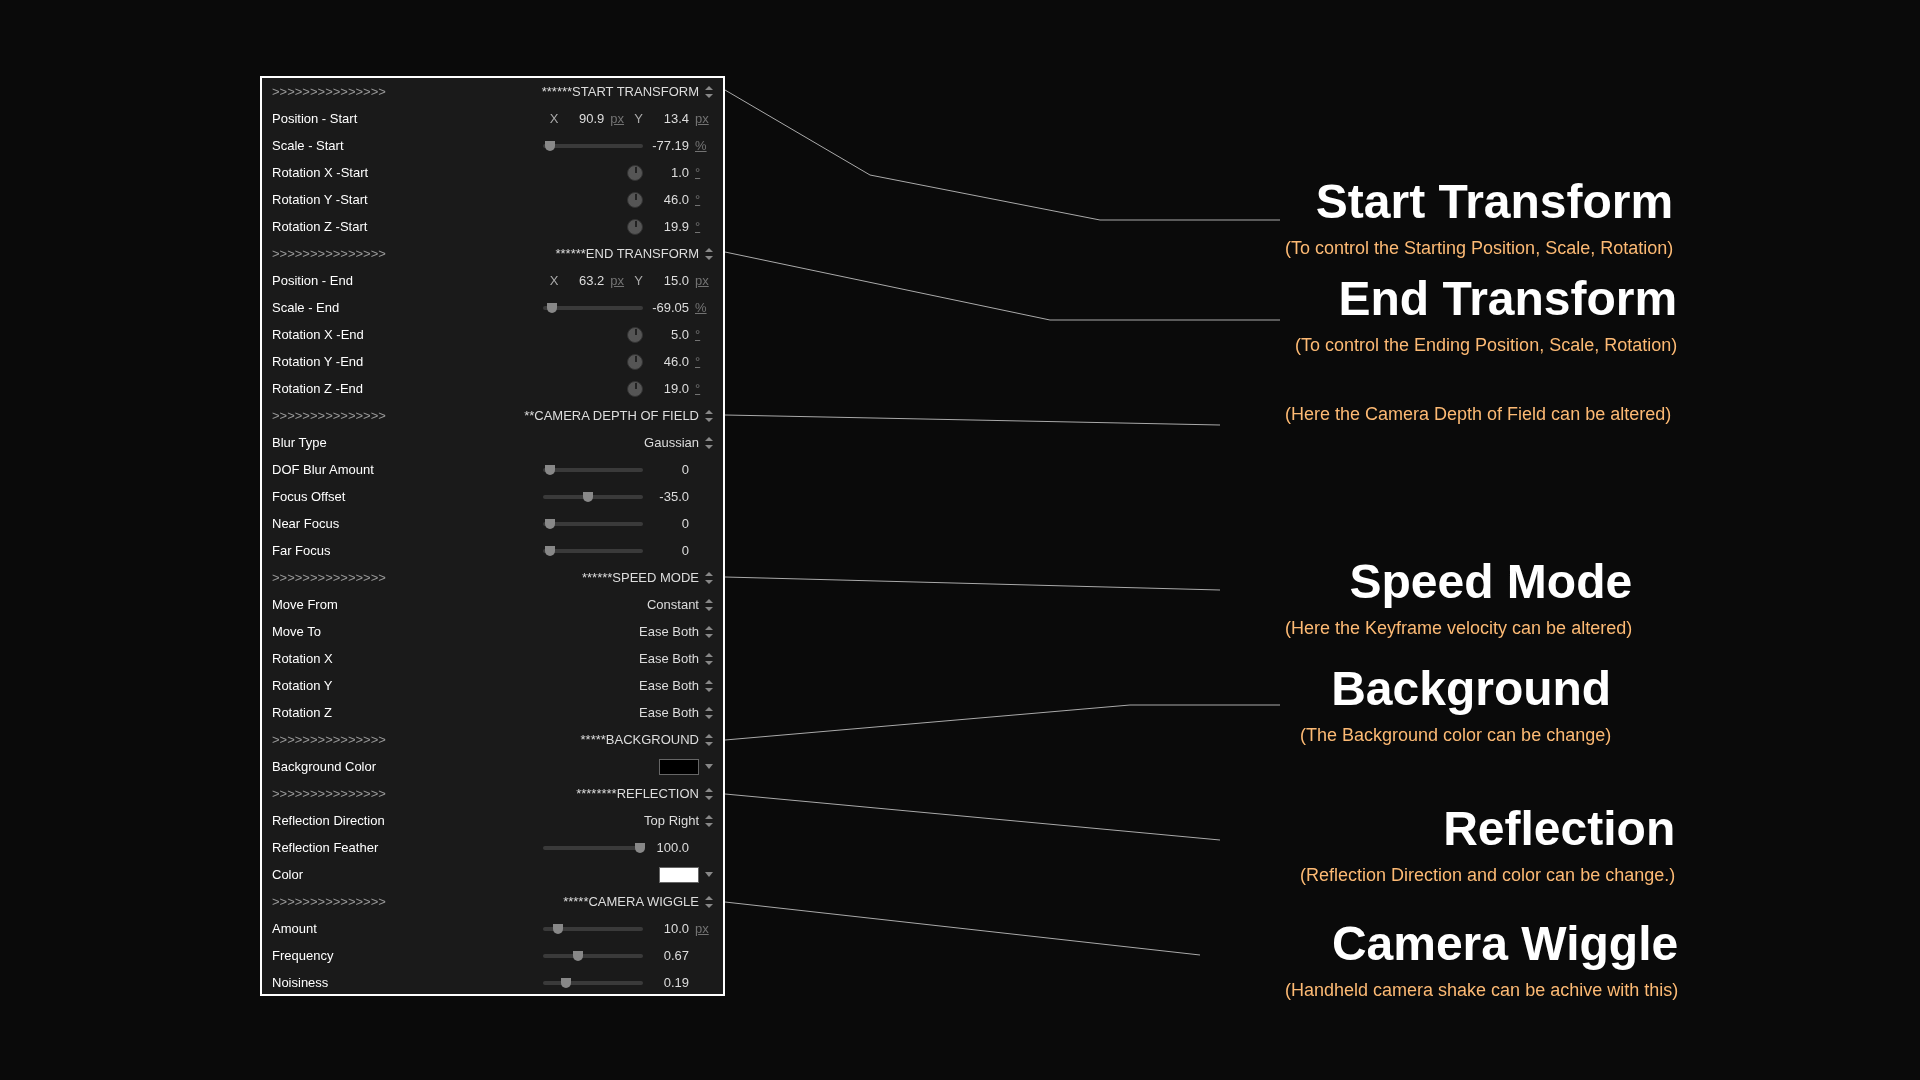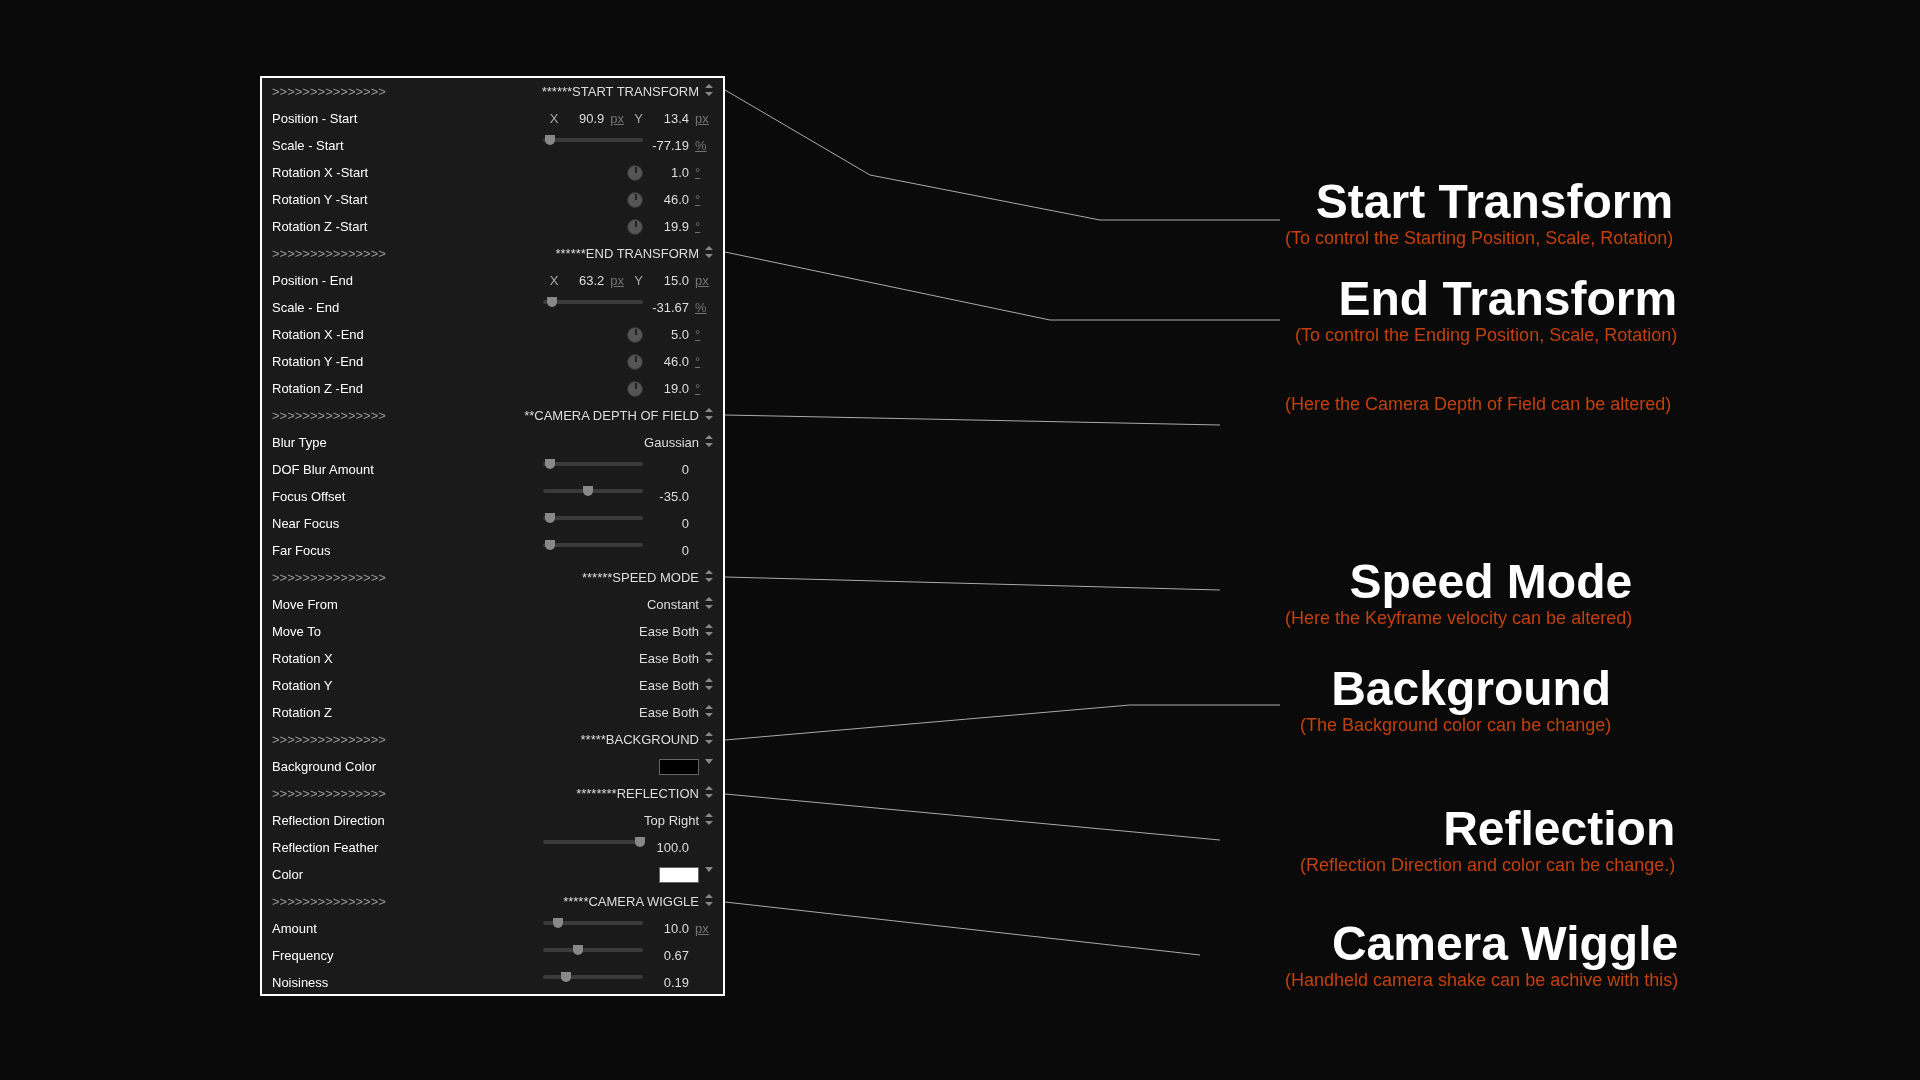--- a/index.html
+++ b/index.html
@@ -24,20 +24,21 @@
 
 .label {
   flex: 0 0 185px;
   color: #ffffff;
   font-size: 13px;
 }
 
 .controls {
   flex: 1;
   display: flex;
+  align-items: center;
   justify-content: flex-end;
   gap: 6px;
 }
 
 .chevlabel { color: #999; font-size: 13px; letter-spacing: 0; }
 
 .updown {
   display: inline-block; width: 8px; height: 12px; position: relative;
 }
 .updown::before, .updown::after {
@@ -67,21 +68,21 @@
 .swatch {
   width: 40px; height: 16px; border: 1px solid #666;
 }
 .dd-arrow {
   width: 0; height: 0; border-left: 4px solid transparent; border-right: 4px solid transparent; border-top: 5px solid #888;
 }
 
 .callouts { position: absolute; left: 725px; top: 0; width: 1195px; height: 1080px; pointer-events: none; text-align: right; }
 .callout { position: absolute; }
 .ct-title { color: #fff; font-weight: 800; font-size: 48px; line-height: 1; }
-.ct-sub { color: #c2410c; font-size: 18px; margin-top: 2px; }
+.ct-sub { color: #fdba74; font-size: 18px; margin-top: 12px; }
 
 svg.lines { position: absolute; left: 0; top: 0; width: 1920px; height: 1080px; pointer-events: none; }
 svg.lines line, svg.lines polyline { stroke: #aaa; stroke-width: 1; fill: none; }
 </style>
 </head>
 <body>
 
 <div class="panel">
 
   <div class="row">
@@ -154,21 +155,21 @@
       <span class="num">15.0</span>
       <span class="unit">px</span>
     </div>
   </div>
   <div class="row">
     <span class="label">Scale - End</span>
     <div class="controls">
       <span class="slider">
           <span class="thumb" style="left:4%"></span>
         </span>
-      <span class="num">-31.67</span>
+      <span class="num">-69.05</span>
       <span class="unit">%</span>
     </div>
   </div>
   <div class="row">
     <span class="label">Rotation X -End</span>
     <div class="controls">
         <span class="dial"></span>
         <span class="num">5.0</span>
         <span class="unit">°</span>
       </div>

